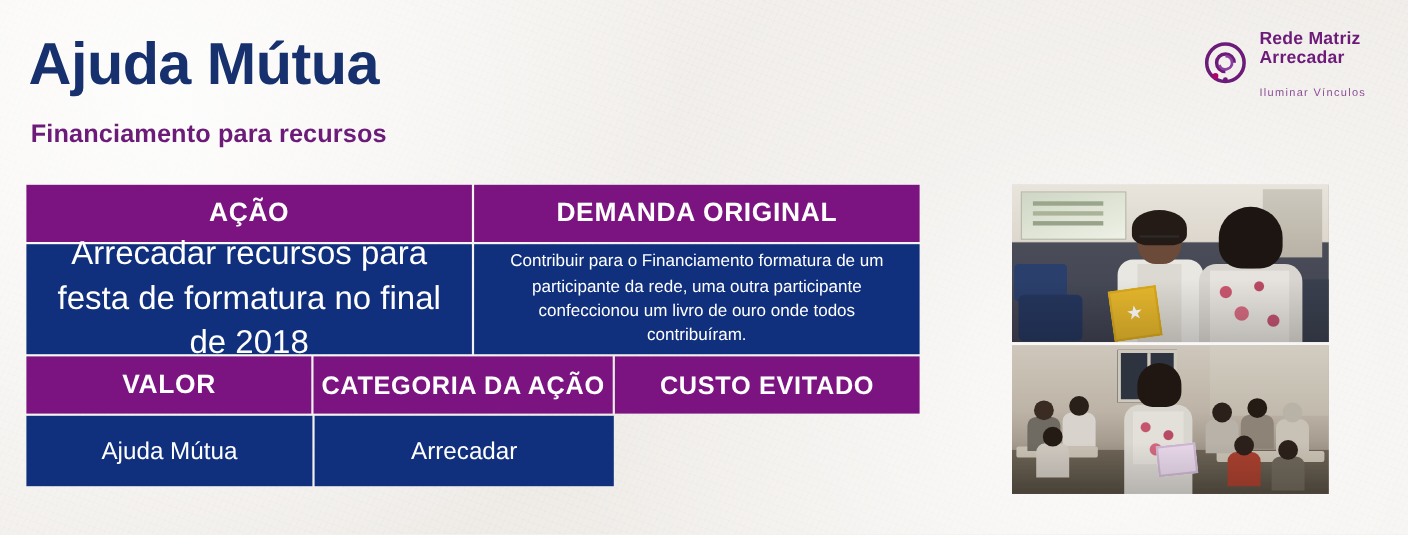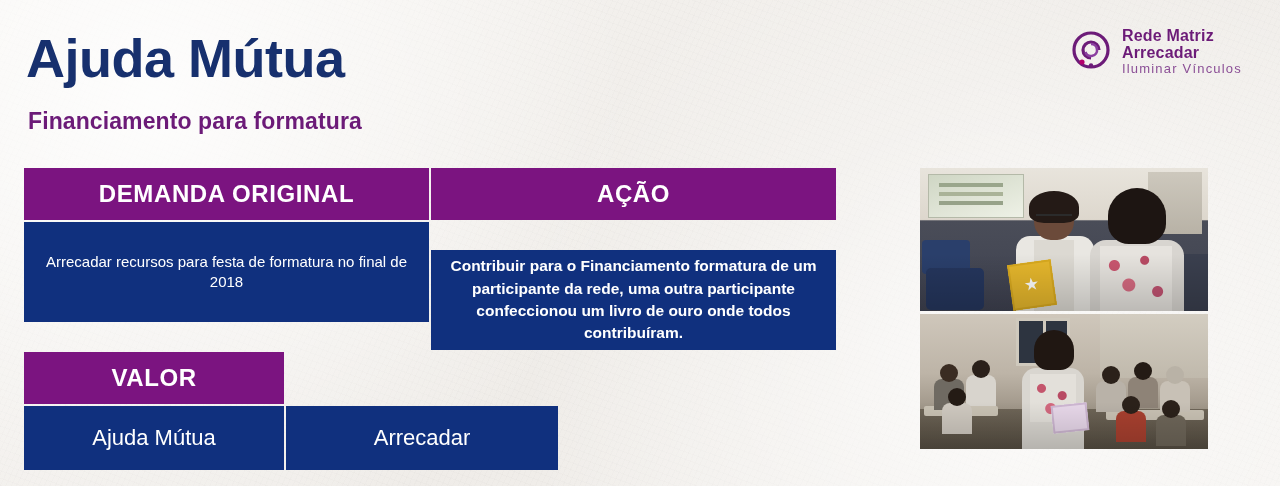--- a/index.html
+++ b/index.html
@@ -63,24 +63,24 @@
   }
   .logo-mark { width: 46px; height: 46px; position: relative; }
   .logo-text { line-height: 1.04; }
   .logo-l1, .logo-l2 {
     font-size: 16px;
     font-weight: bold;
     color: #6c1b78;
     letter-spacing: 0.2px;
   }
   .logo-l3 {
-    font-size: 13px;
+    font-size: 10px;
     color: #8b4f96;
     letter-spacing: 1.2px;
-    margin-top: 1px;
+    margin-top: 19px;
   }
 
   
   .table {
     position: absolute;
     left: 24px;
     top: 168px;
     width: 812px;
   }
   .row { display: flex; gap: 2px; margin-bottom: 2px; }
@@ -97,22 +97,22 @@
     font-size: 24px;
     font-weight: bold;
     letter-spacing: 0.6px;
     text-transform: uppercase;
   }
   .hdr.small { font-size: 23px; }
   .body-cell {
     background: #10307e;
     padding: 8px 12px;
   }
-  .body-cell.big { font-size: 15px; line-height: 1.35; font-weight: normal; }
-  .body-cell.small { font-size: 15.5px; line-height: 1.45; font-weight: bold; margin-top: 28px; }
+  .body-cell.big { font-size: 30px; line-height: 1.35; font-weight: normal; }
+  .body-cell.small { font-size: 15.5px; line-height: 1.45; font-weight: normal; }
   .body-cell.mid { font-size: 22px; font-weight: normal; }
 
   .w-left { width: 405px; }
   .w-right { width: 405px; }
   .w3-a { width: 260px; text-align: right; }
   .w3-b { width: 272px; }
   .w3-c { width: 278px; }
 
   .h-row2 { height: 100px; }
   .h-row4 { height: 64px; }
@@ -287,21 +287,21 @@
     background: linear-gradient(180deg, rgba(0,0,0,0) 65%, rgba(0,0,0,0.16) 100%);
   }
 </style>
 </head>
 <body>
 
 <div class="slide">
   <div class="paper-texture"></div>
 
   <div class="title">Ajuda Mútua</div>
-  <div class="subtitle">Financiamento para formatura</div>
+  <div class="subtitle">Financiamento para recursos</div>
 
   <div class="logo">
     <div class="logo-mark">
       <svg width="46" height="46" viewBox="0 0 46 46" aria-hidden="true">
         <circle cx="23" cy="21" r="17" fill="none" stroke="#6c1b78" stroke-width="3.2"></circle>
         <path d="M31 21a8 8 0 1 0-8 8" fill="none" stroke="#6c1b78" stroke-width="3.2"></path>
         <path d="M23 15a6 6 0 1 1-5.6 8" fill="none" stroke="#8b3fa0" stroke-width="2.6"></path>
         <circle cx="14" cy="33" r="2.6" fill="#b3006b"></circle>
         <circle cx="23" cy="36.5" r="2.2" fill="#6c1b78"></circle>
       </svg>
@@ -309,31 +309,33 @@
     <div class="logo-text">
       <div class="logo-l1">Rede Matriz</div>
       <div class="logo-l2">Arrecadar</div>
       <div class="logo-l3">Iluminar Vínculos</div>
     </div>
   </div>
 
   <div class="table">
 
     <div class="row">
+      <div class="cell hdr w-right">AÇÃO</div>
       <div class="cell hdr w-left">DEMANDA ORIGINAL</div>
-      <div class="cell hdr w-right">AÇÃO</div>
     </div>
 
     <div class="row">
       <div class="cell body-cell big w-left h-row2">Arrecadar recursos para festa de formatura no final de 2018</div>
       <div class="cell body-cell small w-right h-row2">Contribuir para o Financiamento formatura de um participante da rede, uma outra participante confeccionou um livro de ouro onde todos contribuíram.</div>
     </div>
 
     <div class="row">
       <div class="cell hdr w3-a">VALOR</div>
+      <div class="cell hdr small w3-b">CATEGORIA DA AÇÃO</div>
+      <div class="cell hdr small w3-c">CUSTO EVITADO</div>
     </div>
 
     <div class="row">
       <div class="cell body-cell mid w3-a h-row4">Ajuda Mútua</div>
       <div class="cell body-cell mid w3-b h-row4">Arrecadar</div>
     </div>
   </div>
 
   <div class="photos">
 

